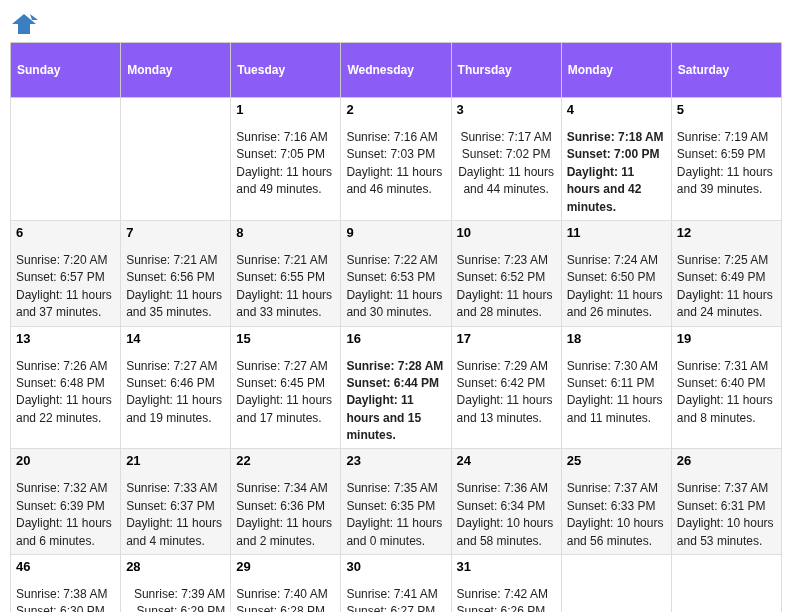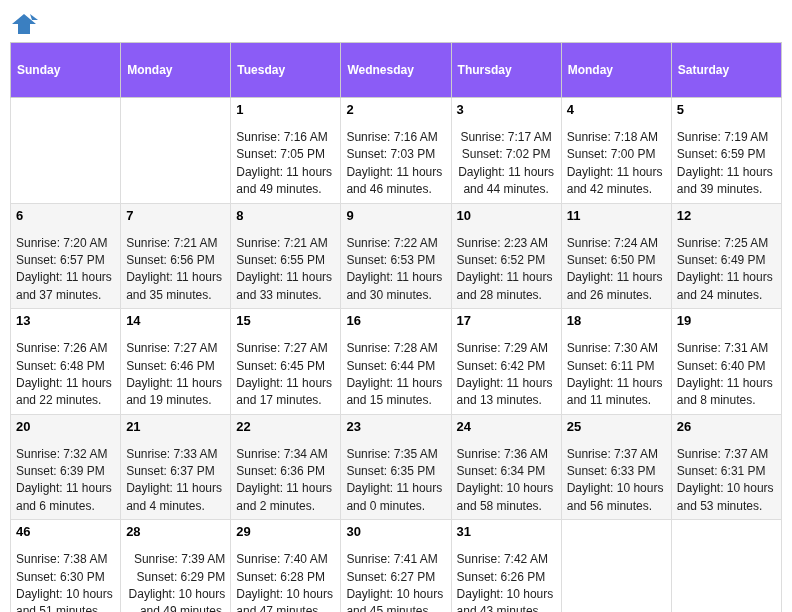--- a/index.html
+++ b/index.html
@@ -143,21 +143,21 @@
 Daylight: 11 hours and 46 minutes.</div>
         </td>
         <td>
           <span class="day-num">3</span>
           <div class="day-info" style="white-space: pre-line; text-align: center;">Sunrise: 7:17 AM
 Sunset: 7:02 PM
 Daylight: 11 hours and 44 minutes.</div>
         </td>
         <td>
           <span class="day-num">4</span>
-          <div class="day-info" style="white-space: pre-line;">Sunrise: 7:18 AM
+          <div class="day-info" style="white-space: pre-line; font-weight: bold;">Sunrise: 7:18 AM
 Sunset: 7:00 PM
 Daylight: 11 hours and 42 minutes.</div>
         </td>
         <td>
           <span class="day-num">5</span>
           <div class="day-info" style="white-space: pre-line;">Sunrise: 7:19 AM
 Sunset: 6:59 PM
 Daylight: 11 hours and 39 minutes.</div>
         </td>
       </tr>
@@ -181,21 +181,21 @@
 Daylight: 11 hours and 33 minutes.</div>
         </td>
         <td>
           <span class="day-num">9</span>
           <div class="day-info" style="white-space: pre-line;">Sunrise: 7:22 AM
 Sunset: 6:53 PM
 Daylight: 11 hours and 30 minutes.</div>
         </td>
         <td>
           <span class="day-num">10</span>
-          <div class="day-info" style="white-space: pre-line;">Sunrise: 2:23 AM
+          <div class="day-info" style="white-space: pre-line;">Sunrise: 7:23 AM
 Sunset: 6:52 PM
 Daylight: 11 hours and 28 minutes.</div>
         </td>
         <td>
           <span class="day-num">11</span>
           <div class="day-info" style="white-space: pre-line;">Sunrise: 7:24 AM
 Sunset: 6:50 PM
 Daylight: 11 hours and 26 minutes.</div>
         </td>
         <td>
@@ -219,21 +219,21 @@
 Daylight: 11 hours and 19 minutes.</div>
         </td>
         <td>
           <span class="day-num">15</span>
           <div class="day-info" style="white-space: pre-line;">Sunrise: 7:27 AM
 Sunset: 6:45 PM
 Daylight: 11 hours and 17 minutes.</div>
         </td>
         <td>
           <span class="day-num">16</span>
-          <div class="day-info" style="white-space: pre-line;">Sunrise: 7:28 AM
+          <div class="day-info" style="white-space: pre-line; font-weight: bold;">Sunrise: 7:28 AM
 Sunset: 6:44 PM
 Daylight: 11 hours and 15 minutes.</div>
         </td>
         <td>
           <span class="day-num">17</span>
           <div class="day-info" style="white-space: pre-line;">Sunrise: 7:29 AM
 Sunset: 6:42 PM
 Daylight: 11 hours and 13 minutes.</div>
         </td>
         <td>

